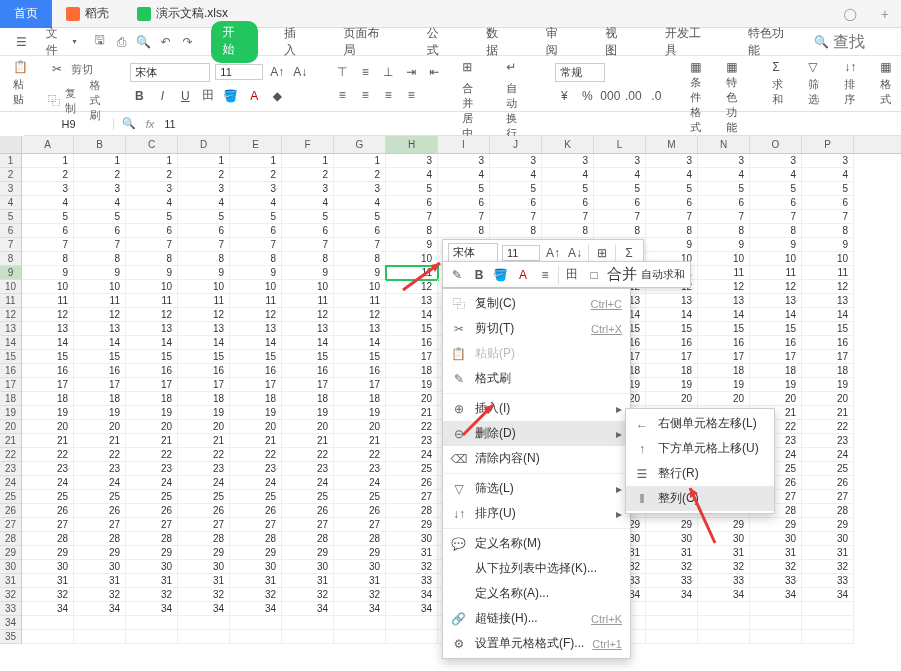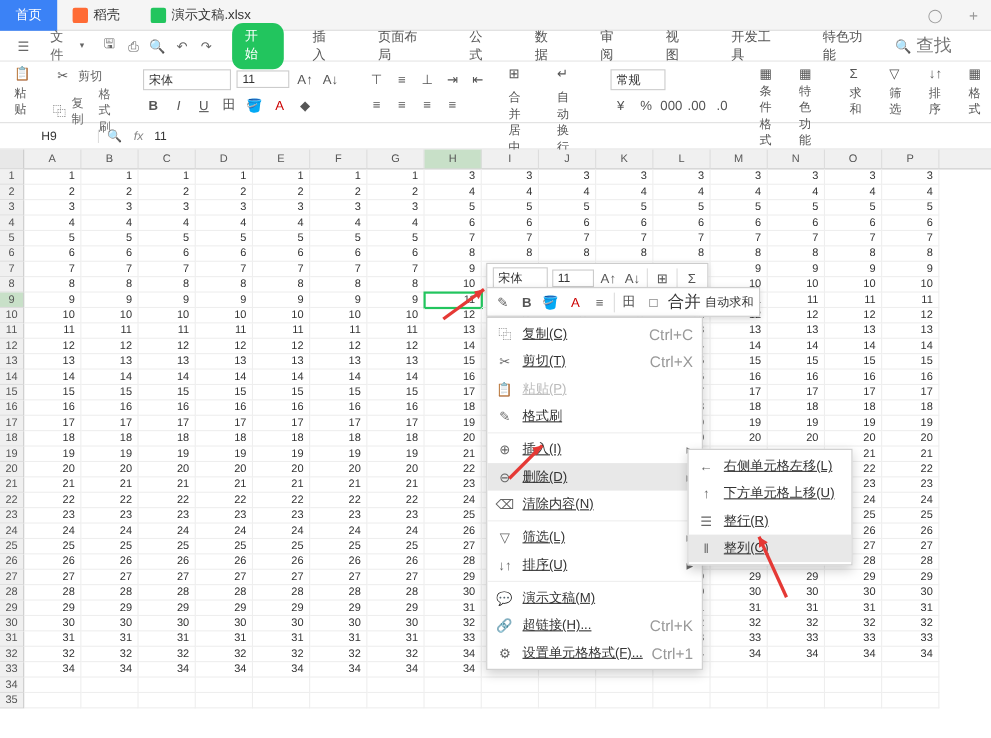--- a/index.html
+++ b/index.html
@@ -34,21 +34,21 @@
     .ribbon-label { font-size: 11px; color: #666; }
     .ribbon-big { display: flex; flex-direction: column; align-items: center; gap: 1px; padding: 0 5px; }
     .ribbon-big-icon { width: 20px; height: 20px; color: #555; }
     .ribbon-big-label { font-size: 11px; color: #555; }
     .font-select { border: 1px solid #ccc; padding: 1px 18px 1px 4px; font-size: 11px; background: #fff; min-width: 80px; }
     .size-select { border: 1px solid #ccc; padding: 1px 18px 1px 4px; font-size: 11px; background: #fff; width: 48px; }
     .icon-btn { width: 18px; height: 18px; display: flex; align-items: center; justify-content: center; color: #555; cursor: pointer; font-size: 12px; }
     .ribbon-sep { width: 1px; background: #ddd; margin: 4px 2px; }
     
     
-    .formula-bar { height: 24px; display: flex; align-items: center; border-bottom: 1px solid #e0e0e0; }
+    .formula-bar { height: 24px; display: flex; align-items: center; border-bottom: 1px solid #e0e0e0; margin-left: 24px; }
     .cell-ref { width: 90px; padding: 0 8px; font-size: 11px; border-right: 1px solid #ddd; text-align: center; }
     .formula-content { padding: 0 8px; font-size: 11px; display: flex; align-items: center; gap: 10px; }
     .fx-label { color: #888; font-style: italic; }
     
     
     .sheet { position: relative; }
     .col-headers { display: flex; height: 18px; background: #f0f0f0; border-bottom: 1px solid #ccc; }
     .corner { width: 22px; background: #e8e8e8; border-right: 1px solid #ccc; }
     .col-h { width: 52px; text-align: center; font-size: 10px; color: #555; border-right: 1px solid #ddd; line-height: 18px; }
     .col-h.selected { background: #c8e0c8; }
@@ -61,22 +61,22 @@
     
     
     .mini-toolbar { position: absolute; background: #fff; border: 1px solid #ccc; box-shadow: 0 2px 6px rgba(0,0,0,0.15); padding: 3px 5px; display: flex; align-items: center; gap: 4px; z-index: 10; }
     .mini-sep { width: 1px; height: 18px; background: #ddd; }
     
     
     .ctx-menu { position: absolute; background: #fff; border: 1px solid #ccc; box-shadow: 0 4px 10px rgba(0,0,0,0.2); min-width: 180px; z-index: 20; padding: 2px 0; }
     .ctx-item { display: flex; align-items: center; padding: 4px 8px; font-size: 12px; color: #333; cursor: pointer; gap: 8px; }
     .ctx-item:hover, .ctx-item.highlighted { background: #e8e8e8; }
     .ctx-icon { width: 16px; height: 16px; display: flex; align-items: center; justify-content: center; color: #666; font-size: 12px; }
-    .ctx-label { flex: 1; text-decoration: underline; }
-    .ctx-shortcut { color: #999; font-size: 14px; }
+    .ctx-label { flex: 1; }
+    .ctx-shortcut { color: #999; font-size: 11px; text-decoration: underline; }
     .ctx-arrow { color: #666; }
     .ctx-sep { height: 1px; background: #eee; margin: 2px 0; }
     
     
     .arrow { position: absolute; z-index: 30; pointer-events: none; }
   </style>
 </head>
 <body>
 
 <div class="tab-bar">
@@ -998,21 +998,29 @@
       <span class="ctx-arrow">▸</span>
     </div>
   <div class="ctx-item">
       <span class="ctx-icon">↓↑</span>
       <span class="ctx-label">排序(U)</span>
       <span class="ctx-arrow">▸</span>
     </div>
   <div class="ctx-sep"></div>
   <div class="ctx-item">
       <span class="ctx-icon">💬</span>
-      <span class="ctx-label">演示文稿(M)</span>
+      <span class="ctx-label">定义名称(M)</span>
+    </div>
+  <div class="ctx-item">
+      <span class="ctx-icon"></span>
+      <span class="ctx-label">从下拉列表中选择(K)...</span>
+    </div>
+  <div class="ctx-item">
+      <span class="ctx-icon"></span>
+      <span class="ctx-label">定义名称(A)...</span>
     </div>
   <div class="ctx-item">
       <span class="ctx-icon">🔗</span>
       <span class="ctx-label">超链接(H)...</span>
       <span class="ctx-shortcut">Ctrl+K</span>
     </div>
   <div class="ctx-item">
       <span class="ctx-icon">⚙</span>
       <span class="ctx-label">设置单元格格式(F)...</span>
       <span class="ctx-shortcut">Ctrl+1</span>

